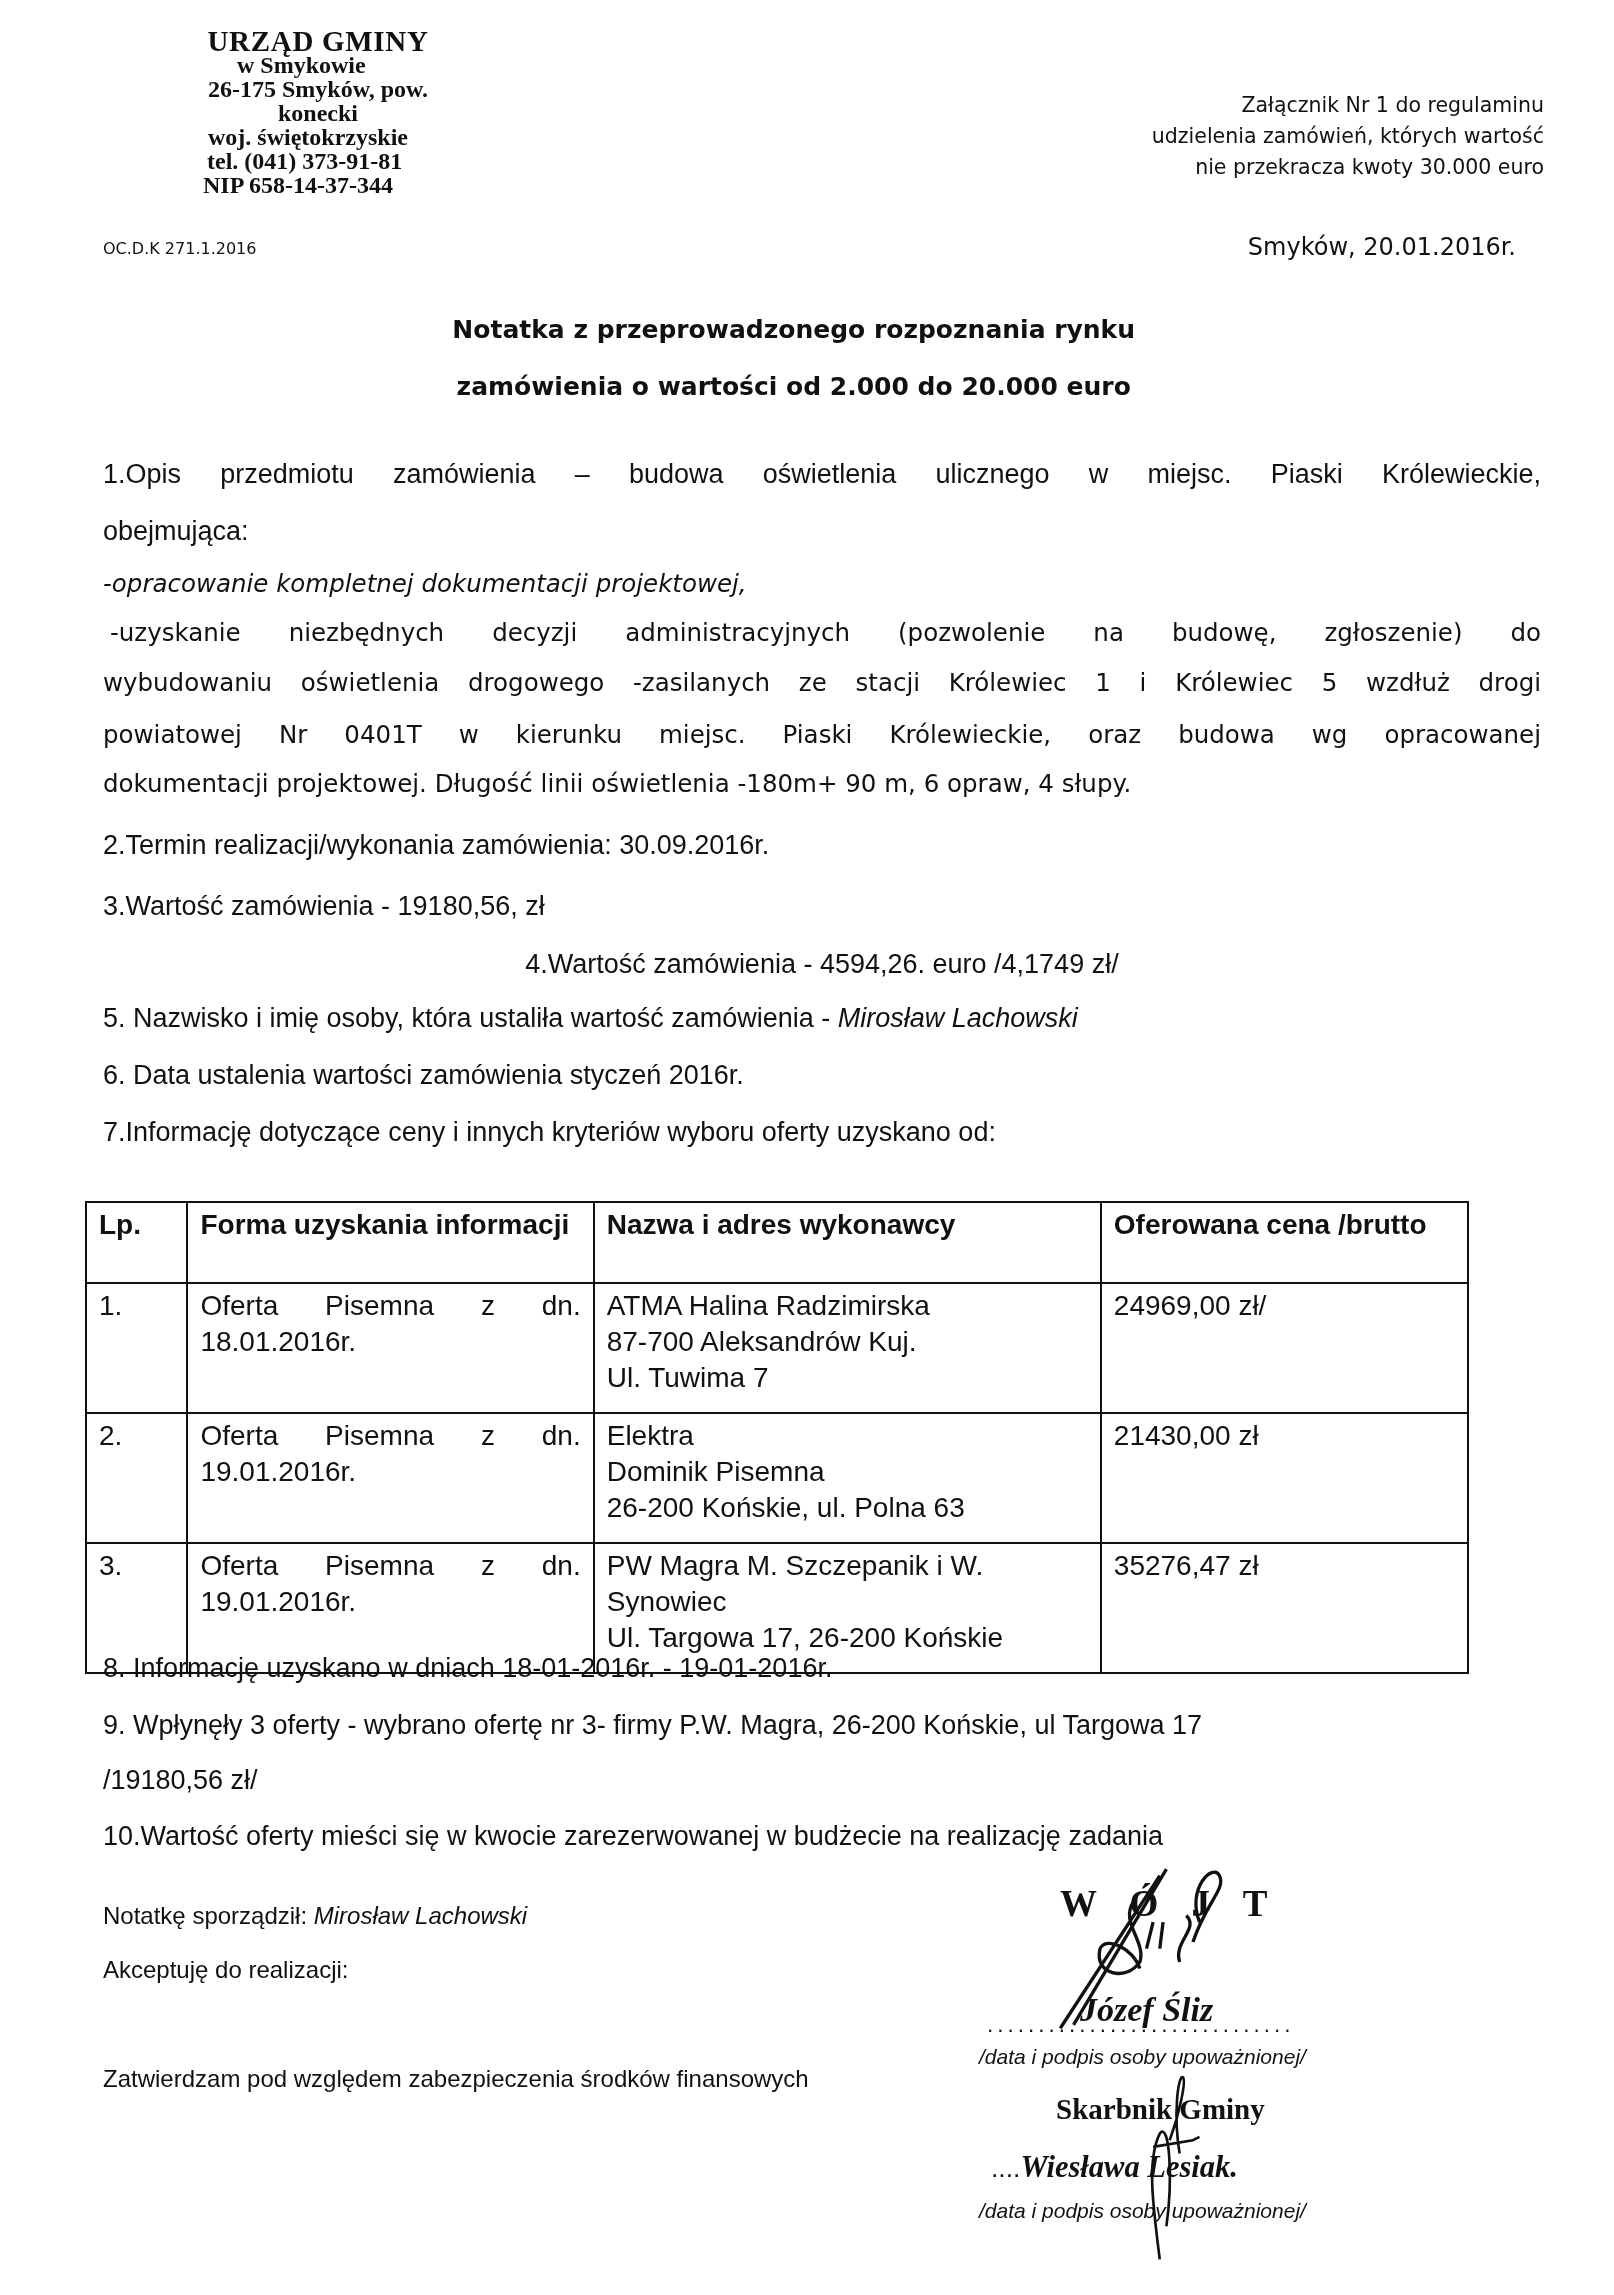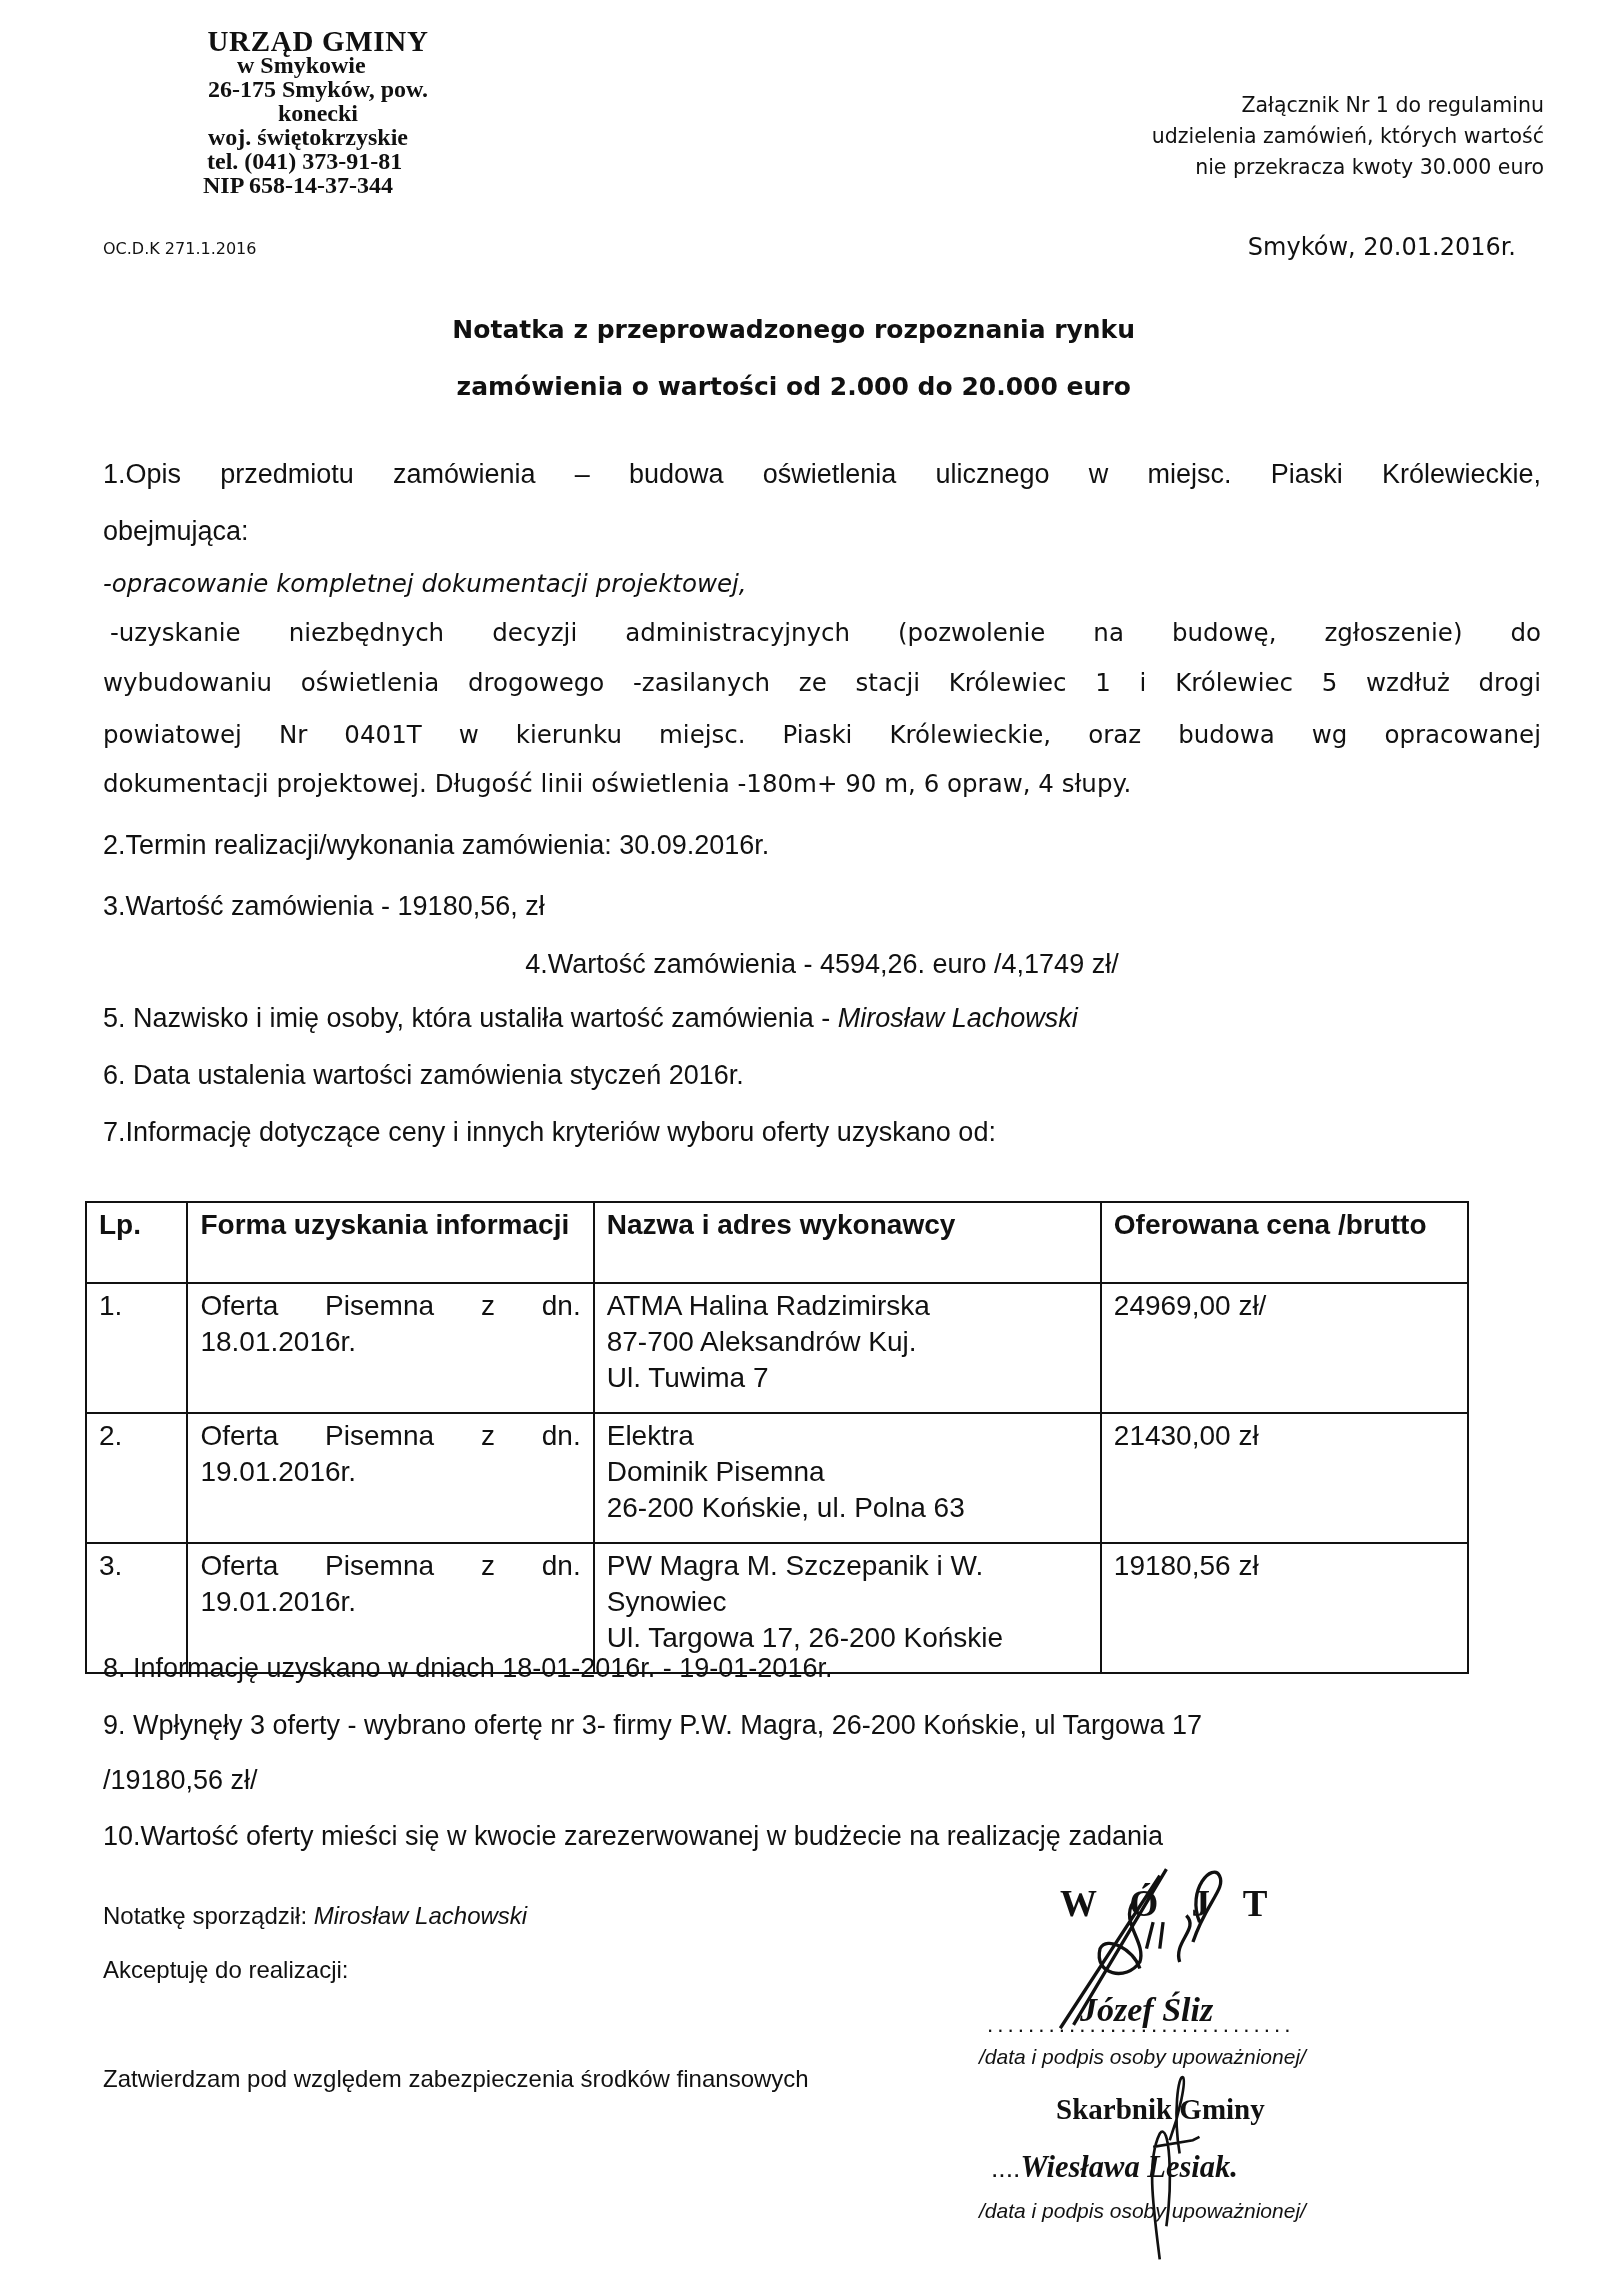--- a/index.html
+++ b/index.html
@@ -106,21 +106,21 @@
     <td>3.</td>
     <td>
       <div class="justify">Oferta Pisemna z dn.</div>
       <div>19.01.2016r.</div>
     </td>
     <td>
       <div>PW Magra M. Szczepanik i W.</div>
       <div>Synowiec</div>
       <div>Ul. Targowa 17, 26-200 Końskie</div>
     </td>
-    <td>19180,56 zł</td>
+    <td>35276,47 zł</td>
   </tr>
 </tbody>
   </table>
 
 <div class="abs body-text" style="top:1653px;">8. Informację uzyskano w dniach 18-01-2016r. - 19-01-2016r.</div>
 <div class="abs body-text" style="top:1710px;">9. Wpłynęły 3 oferty - wybrano ofertę nr 3- firmy P.W. Magra, 26-200 Końskie, ul Targowa 17</div>
 <div class="abs body-text" style="top:1765px;">/19180,56 zł/</div>
 <div class="abs body-text" style="top:1821px;">10.Wartość oferty mieści się w kwocie zarezerwowanej w budżecie na realizację zadania</div>
 
 <div class="abs sig-label" style="left:103px; top:1902px;">

